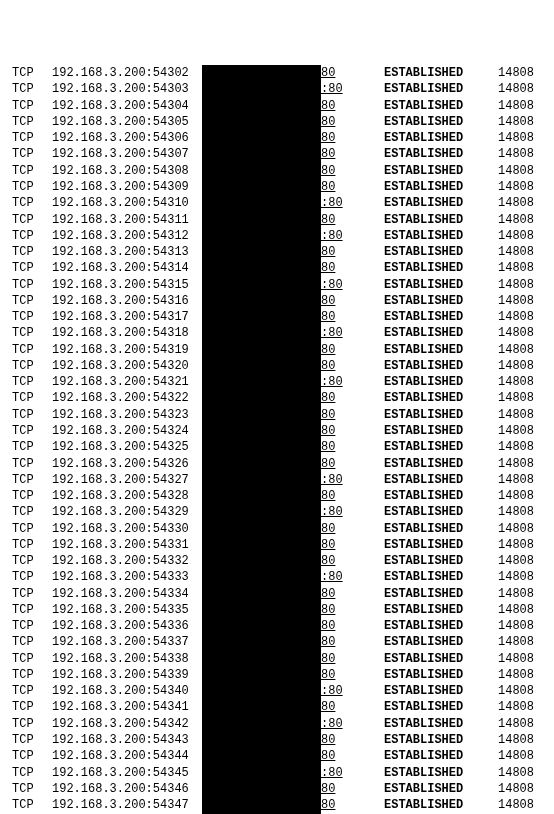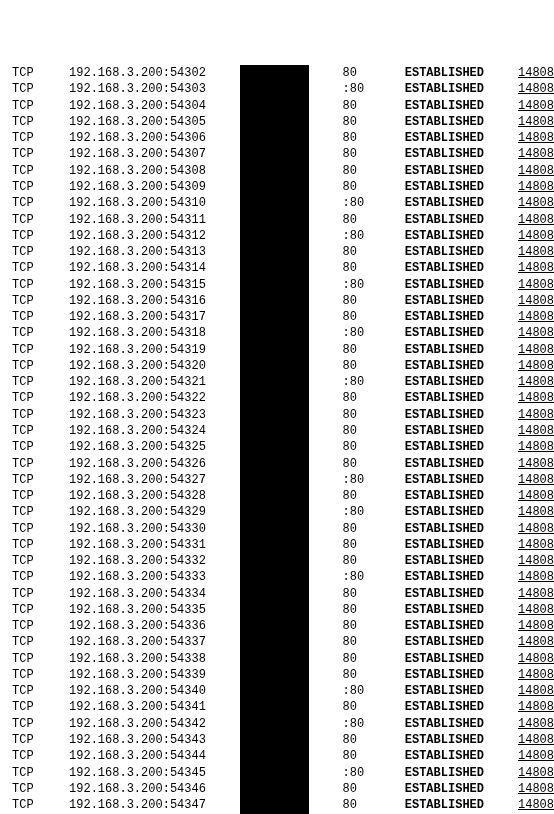--- a/index.html
+++ b/index.html
@@ -14,53 +14,52 @@
     }
     .container {
       width: 554px;
       height: 814px;
       position: relative;
     }
     .row {
       display: flex;
       height: 16.28px;
       align-items: center;
-      gap: 34px;
     }
     .col-proto {
       width: 52px;
       padding-left: 12px;
       box-sizing: border-box;
     }
     .col-local {
       width: 150px;
       padding-left: 0;
       box-sizing: border-box;
     }
     .col-black {
       width: 119px;
       background: #000000;
       height: 100%;
     }
     .col-foreign {
-      width: 49px;
+      width: 63px;
       padding-left: 0;
       box-sizing: border-box;
+      text-decoration: underline;
     }
     .col-state {
       width: 114px;
       padding-left: 0;
       box-sizing: border-box;
       font-weight: bold;
     }
     .col-pid {
       flex: 1;
       padding-left: 0;
       box-sizing: border-box;
-      text-decoration: underline;
     }
   </style>
 </head>
 <body>
 
 
 
 <div class="container" id="rows-container"><div class="row"><span class="col-proto">TCP</span><span class="col-local">192.168.3.200:54302</span><span class="col-black"></span><span class="col-foreign">80</span><span class="col-state">ESTABLISHED</span><span class="col-pid">14808</span></div><div class="row"><span class="col-proto">TCP</span><span class="col-local">192.168.3.200:54303</span><span class="col-black"></span><span class="col-foreign">:80</span><span class="col-state">ESTABLISHED</span><span class="col-pid">14808</span></div><div class="row"><span class="col-proto">TCP</span><span class="col-local">192.168.3.200:54304</span><span class="col-black"></span><span class="col-foreign">80</span><span class="col-state">ESTABLISHED</span><span class="col-pid">14808</span></div><div class="row"><span class="col-proto">TCP</span><span class="col-local">192.168.3.200:54305</span><span class="col-black"></span><span class="col-foreign">80</span><span class="col-state">ESTABLISHED</span><span class="col-pid">14808</span></div><div class="row"><span class="col-proto">TCP</span><span class="col-local">192.168.3.200:54306</span><span class="col-black"></span><span class="col-foreign">80</span><span class="col-state">ESTABLISHED</span><span class="col-pid">14808</span></div><div class="row"><span class="col-proto">TCP</span><span class="col-local">192.168.3.200:54307</span><span class="col-black"></span><span class="col-foreign">80</span><span class="col-state">ESTABLISHED</span><span class="col-pid">14808</span></div><div class="row"><span class="col-proto">TCP</span><span class="col-local">192.168.3.200:54308</span><span class="col-black"></span><span class="col-foreign">80</span><span class="col-state">ESTABLISHED</span><span class="col-pid">14808</span></div><div class="row"><span class="col-proto">TCP</span><span class="col-local">192.168.3.200:54309</span><span class="col-black"></span><span class="col-foreign">80</span><span class="col-state">ESTABLISHED</span><span class="col-pid">14808</span></div><div class="row"><span class="col-proto">TCP</span><span class="col-local">192.168.3.200:54310</span><span class="col-black"></span><span class="col-foreign">:80</span><span class="col-state">ESTABLISHED</span><span class="col-pid">14808</span></div><div class="row"><span class="col-proto">TCP</span><span class="col-local">192.168.3.200:54311</span><span class="col-black"></span><span class="col-foreign">80</span><span class="col-state">ESTABLISHED</span><span class="col-pid">14808</span></div><div class="row"><span class="col-proto">TCP</span><span class="col-local">192.168.3.200:54312</span><span class="col-black"></span><span class="col-foreign">:80</span><span class="col-state">ESTABLISHED</span><span class="col-pid">14808</span></div><div class="row"><span class="col-proto">TCP</span><span class="col-local">192.168.3.200:54313</span><span class="col-black"></span><span class="col-foreign">80</span><span class="col-state">ESTABLISHED</span><span class="col-pid">14808</span></div><div class="row"><span class="col-proto">TCP</span><span class="col-local">192.168.3.200:54314</span><span class="col-black"></span><span class="col-foreign">80</span><span class="col-state">ESTABLISHED</span><span class="col-pid">14808</span></div><div class="row"><span class="col-proto">TCP</span><span class="col-local">192.168.3.200:54315</span><span class="col-black"></span><span class="col-foreign">:80</span><span class="col-state">ESTABLISHED</span><span class="col-pid">14808</span></div><div class="row"><span class="col-proto">TCP</span><span class="col-local">192.168.3.200:54316</span><span class="col-black"></span><span class="col-foreign">80</span><span class="col-state">ESTABLISHED</span><span class="col-pid">14808</span></div><div class="row"><span class="col-proto">TCP</span><span class="col-local">192.168.3.200:54317</span><span class="col-black"></span><span class="col-foreign">80</span><span class="col-state">ESTABLISHED</span><span class="col-pid">14808</span></div><div class="row"><span class="col-proto">TCP</span><span class="col-local">192.168.3.200:54318</span><span class="col-black"></span><span class="col-foreign">:80</span><span class="col-state">ESTABLISHED</span><span class="col-pid">14808</span></div><div class="row"><span class="col-proto">TCP</span><span class="col-local">192.168.3.200:54319</span><span class="col-black"></span><span class="col-foreign">80</span><span class="col-state">ESTABLISHED</span><span class="col-pid">14808</span></div><div class="row"><span class="col-proto">TCP</span><span class="col-local">192.168.3.200:54320</span><span class="col-black"></span><span class="col-foreign">80</span><span class="col-state">ESTABLISHED</span><span class="col-pid">14808</span></div><div class="row"><span class="col-proto">TCP</span><span class="col-local">192.168.3.200:54321</span><span class="col-black"></span><span class="col-foreign">:80</span><span class="col-state">ESTABLISHED</span><span class="col-pid">14808</span></div><div class="row"><span class="col-proto">TCP</span><span class="col-local">192.168.3.200:54322</span><span class="col-black"></span><span class="col-foreign">80</span><span class="col-state">ESTABLISHED</span><span class="col-pid">14808</span></div><div class="row"><span class="col-proto">TCP</span><span class="col-local">192.168.3.200:54323</span><span class="col-black"></span><span class="col-foreign">80</span><span class="col-state">ESTABLISHED</span><span class="col-pid">14808</span></div><div class="row"><span class="col-proto">TCP</span><span class="col-local">192.168.3.200:54324</span><span class="col-black"></span><span class="col-foreign">80</span><span class="col-state">ESTABLISHED</span><span class="col-pid">14808</span></div><div class="row"><span class="col-proto">TCP</span><span class="col-local">192.168.3.200:54325</span><span class="col-black"></span><span class="col-foreign">80</span><span class="col-state">ESTABLISHED</span><span class="col-pid">14808</span></div><div class="row"><span class="col-proto">TCP</span><span class="col-local">192.168.3.200:54326</span><span class="col-black"></span><span class="col-foreign">80</span><span class="col-state">ESTABLISHED</span><span class="col-pid">14808</span></div><div class="row"><span class="col-proto">TCP</span><span class="col-local">192.168.3.200:54327</span><span class="col-black"></span><span class="col-foreign">:80</span><span class="col-state">ESTABLISHED</span><span class="col-pid">14808</span></div><div class="row"><span class="col-proto">TCP</span><span class="col-local">192.168.3.200:54328</span><span class="col-black"></span><span class="col-foreign">80</span><span class="col-state">ESTABLISHED</span><span class="col-pid">14808</span></div><div class="row"><span class="col-proto">TCP</span><span class="col-local">192.168.3.200:54329</span><span class="col-black"></span><span class="col-foreign">:80</span><span class="col-state">ESTABLISHED</span><span class="col-pid">14808</span></div><div class="row"><span class="col-proto">TCP</span><span class="col-local">192.168.3.200:54330</span><span class="col-black"></span><span class="col-foreign">80</span><span class="col-state">ESTABLISHED</span><span class="col-pid">14808</span></div><div class="row"><span class="col-proto">TCP</span><span class="col-local">192.168.3.200:54331</span><span class="col-black"></span><span class="col-foreign">80</span><span class="col-state">ESTABLISHED</span><span class="col-pid">14808</span></div><div class="row"><span class="col-proto">TCP</span><span class="col-local">192.168.3.200:54332</span><span class="col-black"></span><span class="col-foreign">80</span><span class="col-state">ESTABLISHED</span><span class="col-pid">14808</span></div><div class="row"><span class="col-proto">TCP</span><span class="col-local">192.168.3.200:54333</span><span class="col-black"></span><span class="col-foreign">:80</span><span class="col-state">ESTABLISHED</span><span class="col-pid">14808</span></div><div class="row"><span class="col-proto">TCP</span><span class="col-local">192.168.3.200:54334</span><span class="col-black"></span><span class="col-foreign">80</span><span class="col-state">ESTABLISHED</span><span class="col-pid">14808</span></div><div class="row"><span class="col-proto">TCP</span><span class="col-local">192.168.3.200:54335</span><span class="col-black"></span><span class="col-foreign">80</span><span class="col-state">ESTABLISHED</span><span class="col-pid">14808</span></div><div class="row"><span class="col-proto">TCP</span><span class="col-local">192.168.3.200:54336</span><span class="col-black"></span><span class="col-foreign">80</span><span class="col-state">ESTABLISHED</span><span class="col-pid">14808</span></div><div class="row"><span class="col-proto">TCP</span><span class="col-local">192.168.3.200:54337</span><span class="col-black"></span><span class="col-foreign">80</span><span class="col-state">ESTABLISHED</span><span class="col-pid">14808</span></div><div class="row"><span class="col-proto">TCP</span><span class="col-local">192.168.3.200:54338</span><span class="col-black"></span><span class="col-foreign">80</span><span class="col-state">ESTABLISHED</span><span class="col-pid">14808</span></div><div class="row"><span class="col-proto">TCP</span><span class="col-local">192.168.3.200:54339</span><span class="col-black"></span><span class="col-foreign">80</span><span class="col-state">ESTABLISHED</span><span class="col-pid">14808</span></div><div class="row"><span class="col-proto">TCP</span><span class="col-local">192.168.3.200:54340</span><span class="col-black"></span><span class="col-foreign">:80</span><span class="col-state">ESTABLISHED</span><span class="col-pid">14808</span></div><div class="row"><span class="col-proto">TCP</span><span class="col-local">192.168.3.200:54341</span><span class="col-black"></span><span class="col-foreign">80</span><span class="col-state">ESTABLISHED</span><span class="col-pid">14808</span></div><div class="row"><span class="col-proto">TCP</span><span class="col-local">192.168.3.200:54342</span><span class="col-black"></span><span class="col-foreign">:80</span><span class="col-state">ESTABLISHED</span><span class="col-pid">14808</span></div><div class="row"><span class="col-proto">TCP</span><span class="col-local">192.168.3.200:54343</span><span class="col-black"></span><span class="col-foreign">80</span><span class="col-state">ESTABLISHED</span><span class="col-pid">14808</span></div><div class="row"><span class="col-proto">TCP</span><span class="col-local">192.168.3.200:54344</span><span class="col-black"></span><span class="col-foreign">80</span><span class="col-state">ESTABLISHED</span><span class="col-pid">14808</span></div><div class="row"><span class="col-proto">TCP</span><span class="col-local">192.168.3.200:54345</span><span class="col-black"></span><span class="col-foreign">:80</span><span class="col-state">ESTABLISHED</span><span class="col-pid">14808</span></div><div class="row"><span class="col-proto">TCP</span><span class="col-local">192.168.3.200:54346</span><span class="col-black"></span><span class="col-foreign">80</span><span class="col-state">ESTABLISHED</span><span class="col-pid">14808</span></div><div class="row"><span class="col-proto">TCP</span><span class="col-local">192.168.3.200:54347</span><span class="col-black"></span><span class="col-foreign">80</span><span class="col-state">ESTABLISHED</span><span class="col-pid">14808</span></div><div class="row"><span class="col-proto">TCP</span><span class="col-local">192.168.3.200:54348</span><span class="col-black"></span><span class="col-foreign">80</span><span class="col-state">ESTABLISHED</span><span class="col-pid">14808</span></div></div>
 
 

